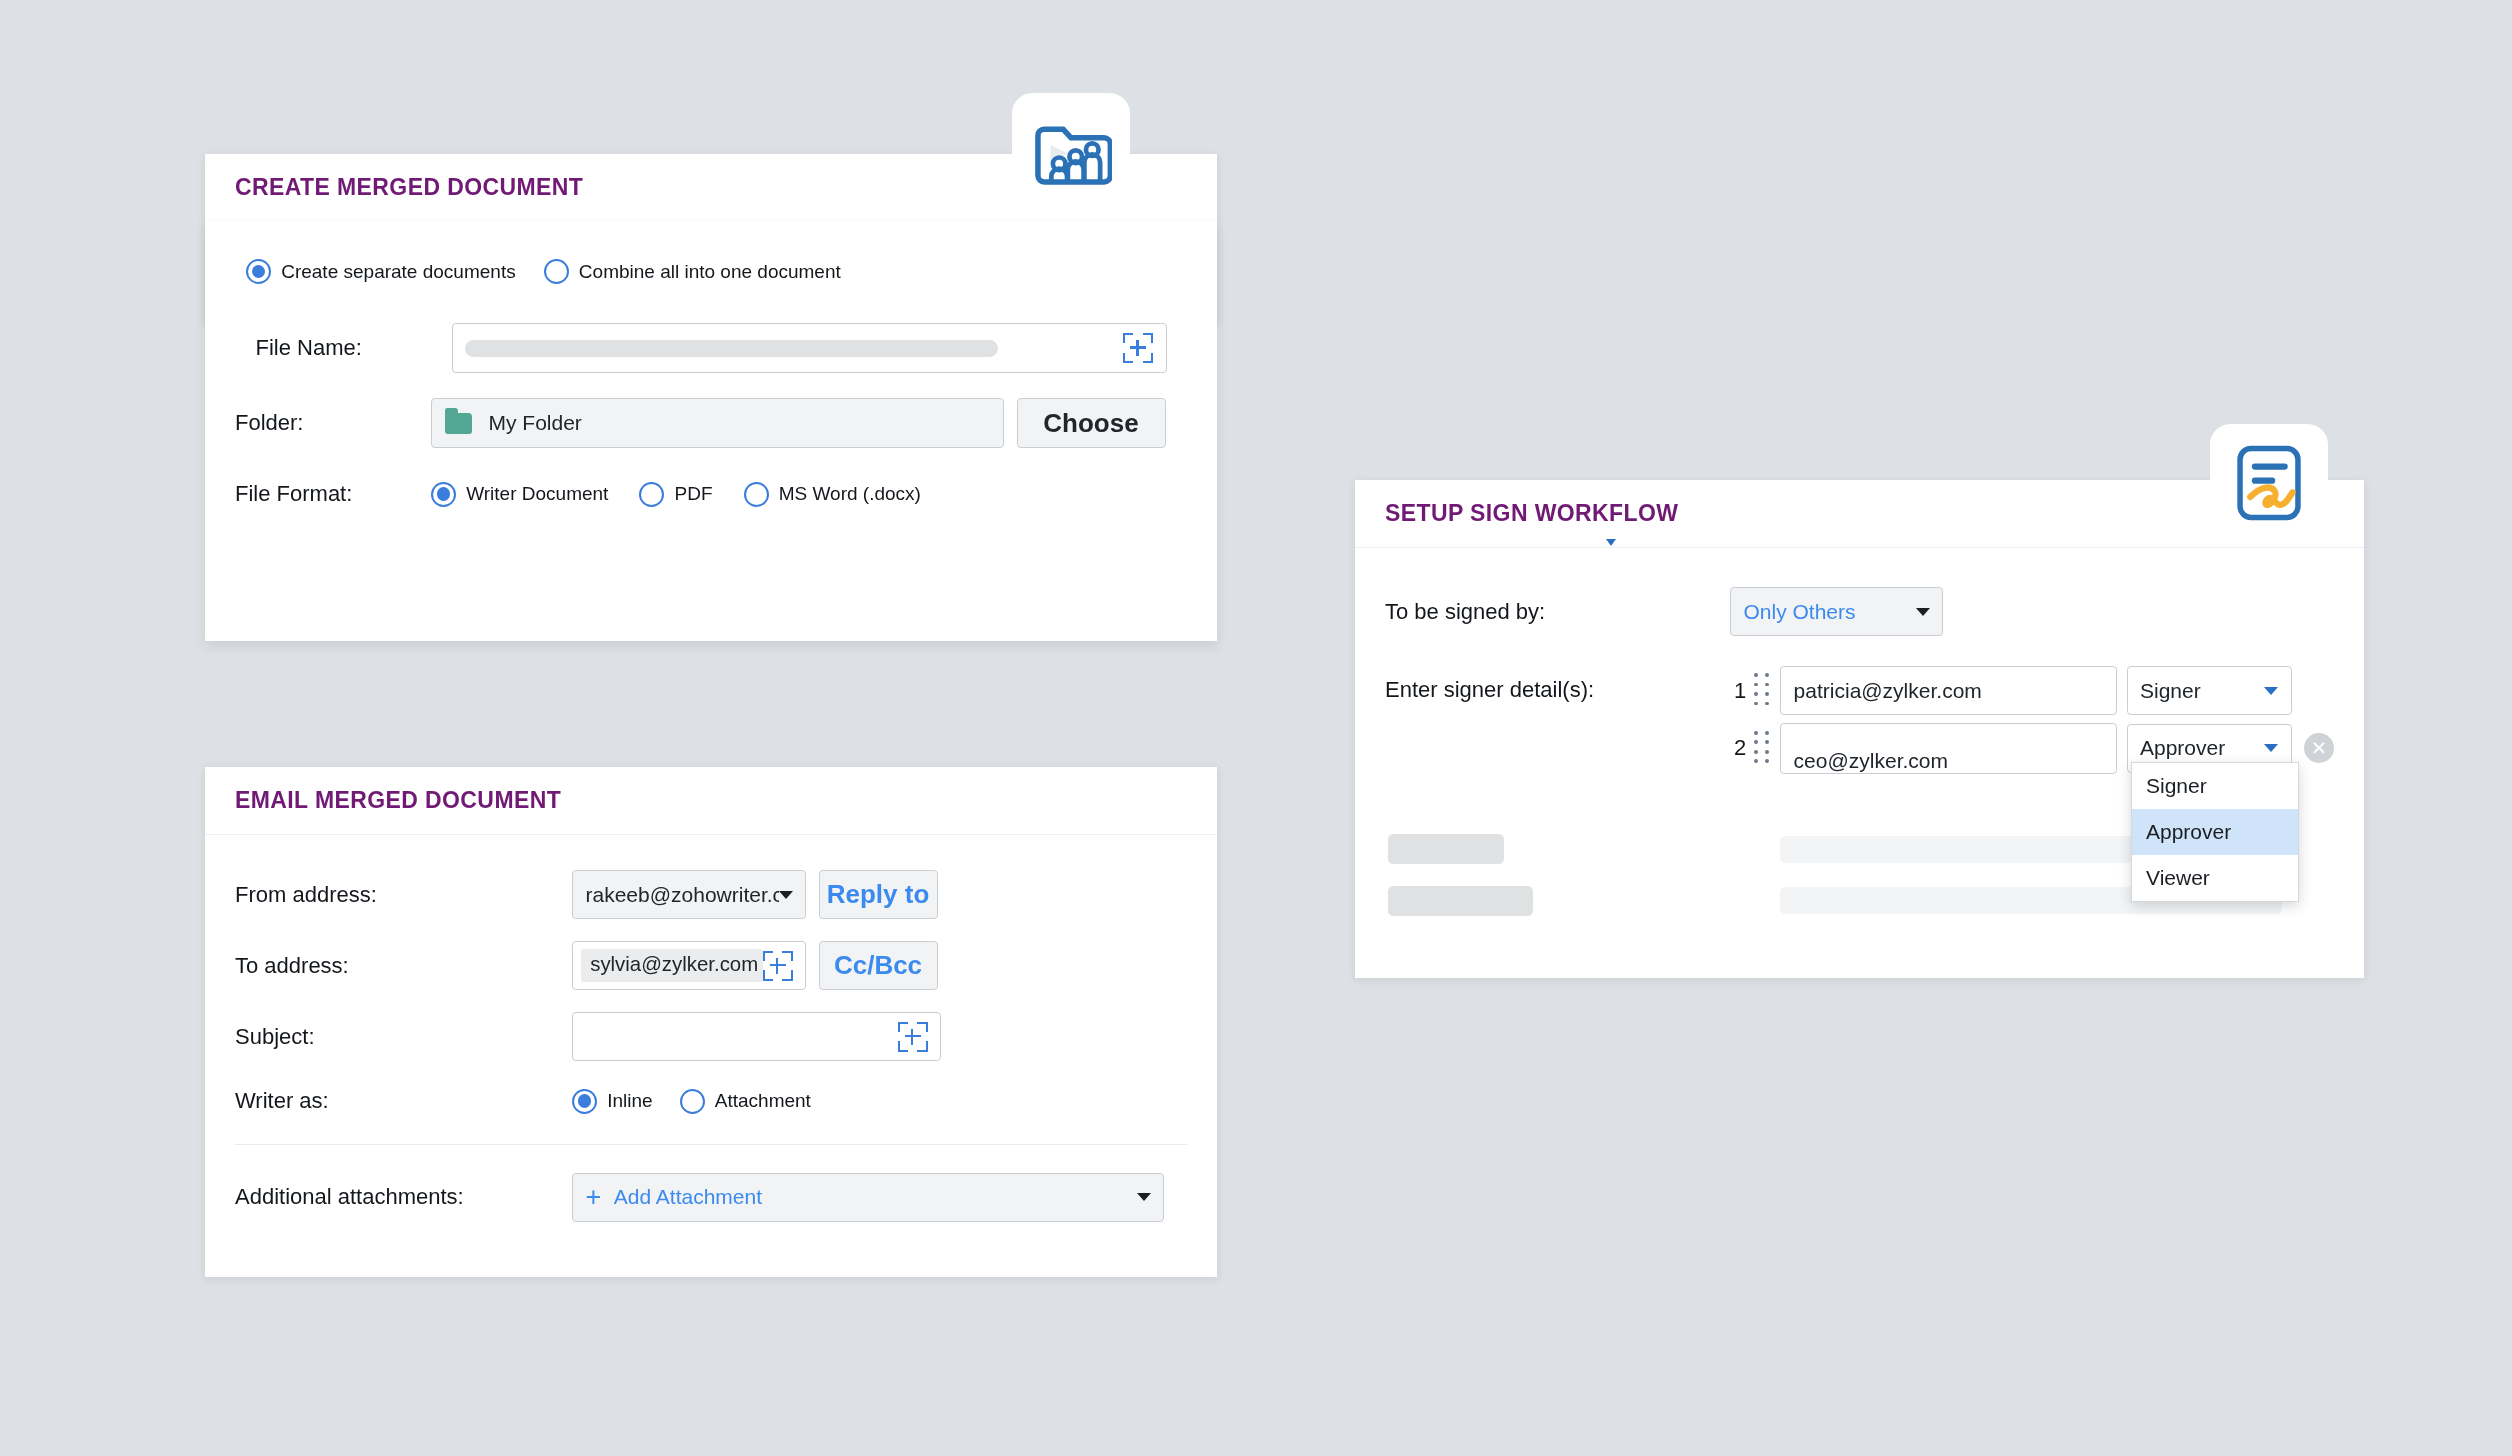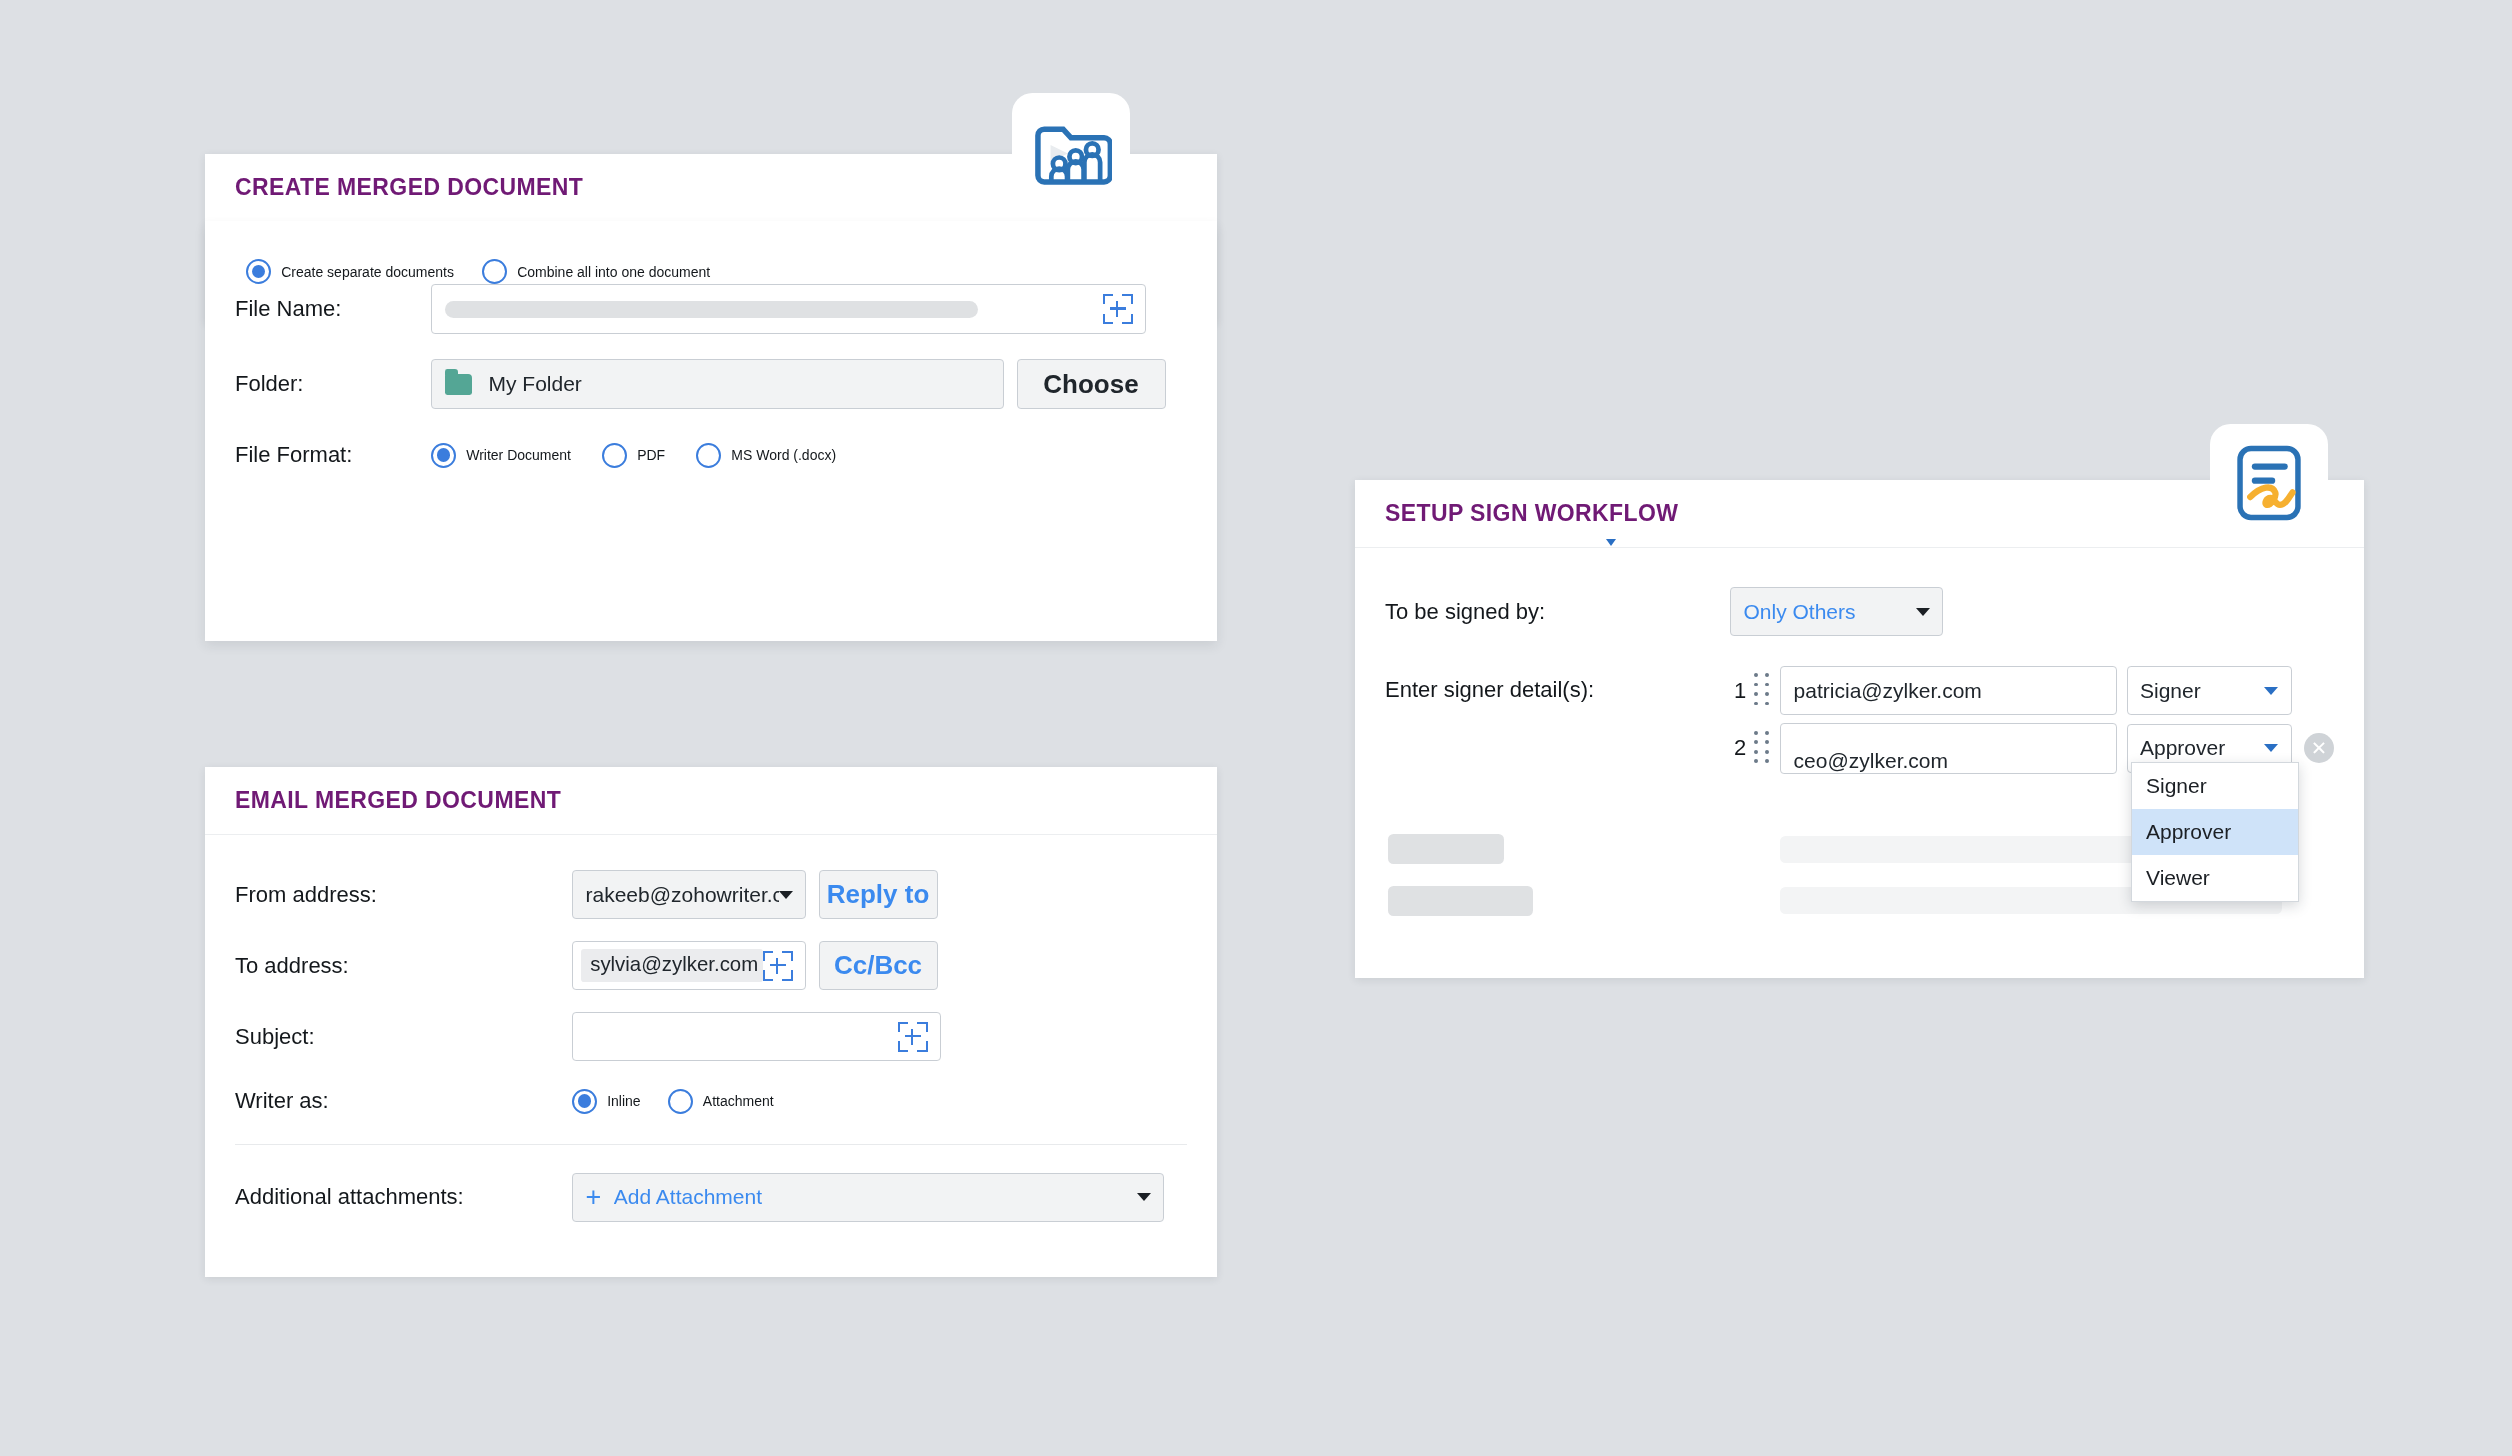--- a/index.html
+++ b/index.html
@@ -53,21 +53,21 @@
     width:25px;height:25px;border-radius:50%;
     border:2.4px solid #3b7ddd;
     box-sizing:border-box;
     display:inline-flex;align-items:center;justify-content:center;
     flex:0 0 auto;background:#fff;
   }
   .radio.on::after{
     content:"";width:13.3px;height:13.3px;border-radius:50%;
     background:#3b7ddd;display:block;
   }
-  .radio-label{font-size:14px;color:#14181c;margin-left:10.2px;white-space:nowrap;text-align:center;}
+  .radio-label{font-size:19px;color:#14181c;margin-left:10.2px;white-space:nowrap;text-align:center;}
   .radio-group{display:flex;align-items:center;}
 
   
   .field{
     box-sizing:border-box;
     border:0.8px solid #c9ced4;
     border-radius:3.9px;
     background:#fff;
     display:flex;align-items:center;
     font-size:21px;color:#20262c;
@@ -176,21 +176,21 @@
       <div class="radio-group">
         <span class="radio on"></span>
         <span class="radio-label">Create separate documents</span>
       </div>
       <div class="radio-group">
         <span class="radio"></span>
         <span class="radio-label">Combine all into one document</span>
       </div>
     </div>
 
-    <div class="row" style="">
+    <div class="row" style="margin-top:39px;justify-content:center;">
       <span class="lbl" style="width:196px;">File Name:</span>
       <div class="field" style="width:715px;height:50px;">
         <span class="skeleton-bar" style="width:533px;"></span>
         <span style="flex:1"></span>
         <span class="mf">
           <i class="tl"></i>
             <i class="tr"></i>
             <i class="bl"></i>
             <i class="br"></i>
             <b class="h"></b>

